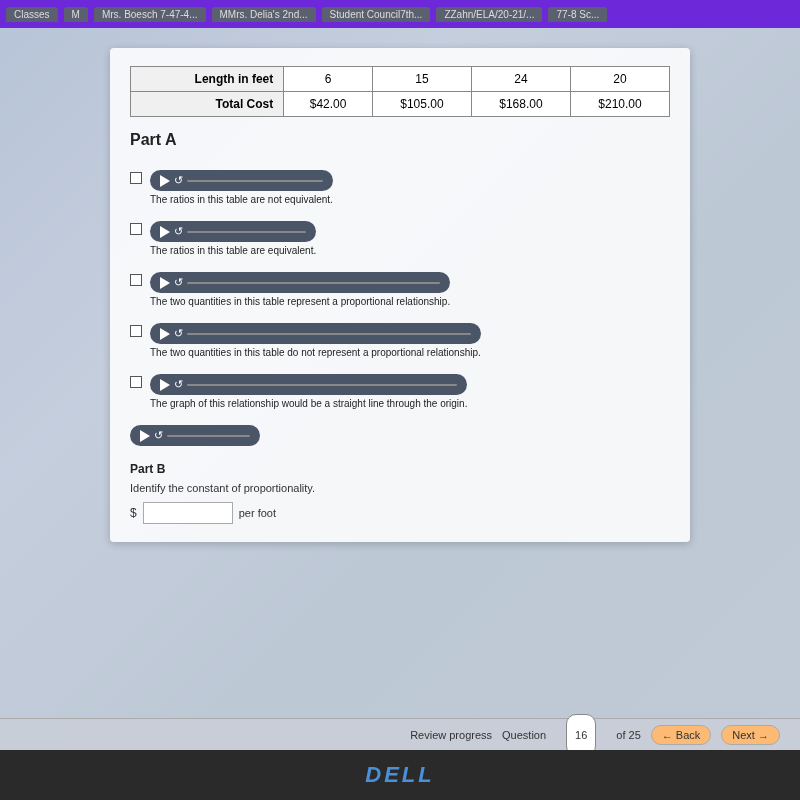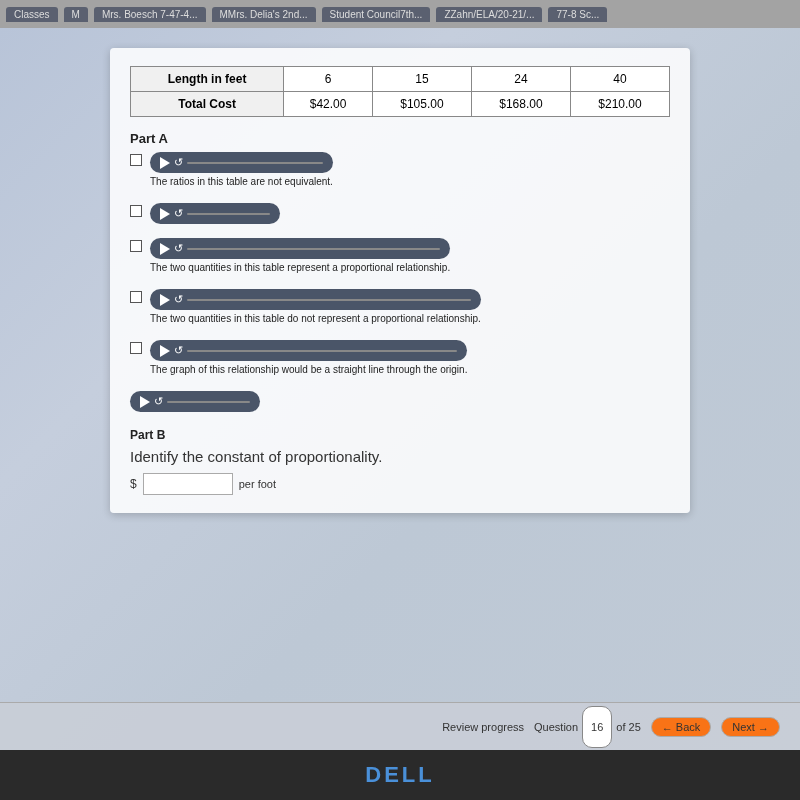--- a/index.html
+++ b/index.html
@@ -9,21 +9,21 @@
       overflow: hidden;
       font-family: Arial, sans-serif;
       background: #c8cdd6;
       position: relative;
     }
 
     
     .browser-bar {
       width: 100%;
       height: 28px;
-      background: #a3a3a3;
+      background: #6d28d9;
       display: flex;
       align-items: center;
       padding: 0 6px;
       gap: 6px;
     }
     .browser-tab {
       background: #5a6070;
       color: #ddd;
       font-size: 10px;
       padding: 2px 8px;
@@ -62,31 +62,31 @@
       font-size: 12px;
     }
     .data-table th, .data-table td {
       border: 1px solid #888;
       padding: 5px 10px;
       text-align: center;
     }
     .data-table th {
       background: #f0f0f0;
       font-weight: bold;
-      text-align: center;
+      text-align: right;
     }
     .data-table td {
       background: #fff;
     }
 
     
     .part-label {
-      font-size: 13px;
+      font-size: 16px;
       font-weight: bold;
-      margin-bottom: 6px;
+      margin-bottom: 21px;
       color: #222;
     }
 
     .instruction-text {
       font-size: 11px;
       color: #333;
       margin-bottom: 12px;
     }
 
     
@@ -154,21 +154,21 @@
       width: 130px;
       margin-bottom: 10px;
     }
     .part-b-label {
       font-size: 12px;
       font-weight: bold;
       color: #222;
       margin-bottom: 6px;
     }
     .part-b-instruction {
-      font-size: 15px;
+      font-size: 11px;
       color: #333;
       margin-bottom: 8px;
     }
     .input-row {
       display: flex;
       align-items: center;
       gap: 6px;
       font-size: 11px;
     }
     .dollar-sign {
@@ -187,51 +187,51 @@
       font-size: 11px;
       color: #333;
     }
 
     
     .bottom-bar {
       position: absolute;
       bottom: 50px;
       width: 100%;
       left: 0;
-      height: 48px;
+      height: 32px;
       background: rgba(200,205,215,0.95);
       display: flex;
       align-items: center;
       justify-content: flex-end;
       padding: 0 20px;
       gap: 10px;
       border-top: 1px solid #aaa;
     }
     .review-progress-label {
       font-size: 11px;
       color: #333;
     }
     .question-badge {
       display: flex;
       align-items: center;
-      gap: 4px;
+      gap: 20px;
       font-size: 11px;
       color: #333;
     }
     .question-number-box {
       border: 1px solid #888;
       border-radius: 10px;
       padding: 14px 8px;
       background: #fff;
       font-size: 11px;
       min-width: 28px;
       text-align: center;
     }
     .nav-btn {
-      background: #f97316;
+      background: #fdba74;
       border: 1px solid #aaa;
       border-radius: 10px;
       padding: 3px 10px;
       font-size: 11px;
       cursor: pointer;
       color: #333;
     }
 
     
     .dell-bar {
@@ -244,20 +244,21 @@
       align-items: center;
       justify-content: center;
     }
     .dell-logo {
       color: #4a90d9;
       font-size: 22px;
       font-weight: bold;
       letter-spacing: 3px;
     }
     .dell-logo span {
+      font-style: italic;
     }
   </style>
 </head>
 <body>
 
 <div class="browser-bar">
   <div class="browser-tab">Classes</div>
   <div class="browser-tab">M</div>
   <div class="browser-tab">Mrs. Boesch 7-47-4...</div>
   <div class="browser-tab">MMrs. Delia's 2nd...</div>
@@ -269,21 +270,21 @@
 <div class="main-content">
   <div class="content-card">
 
     <table class="data-table">
       <tbody>
           <tr>
         <th>Length in feet</th>
         <td>6</td>
         <td>15</td>
         <td>24</td>
-        <td>40</td>
+        <td>20</td>
       </tr>
       <tr>
         <th>Total Cost</th>
         <td>$42.00</td>
         <td>$105.00</td>
         <td>$168.00</td>
         <td>$210.00</td>
       </tr>
     </tbody>
       </table>
@@ -303,20 +304,21 @@
     </div>
 
     <div class="answer-option">
       <div class="checkbox"></div>
       <div>
         <div class="audio-bar">
           <div class="play-btn"></div>
           <div class="replay-icon">↺</div>
           <div class="progress-line"></div>
         </div>
+        <div class="option-text">The ratios in this table are equivalent.</div>
       </div>
     </div>
 
     <div class="answer-option">
       <div class="checkbox"></div>
       <div>
         <div class="audio-bar">
           <div class="play-btn"></div>
           <div class="replay-icon">↺</div>
           <div class="progress-line"></div>

